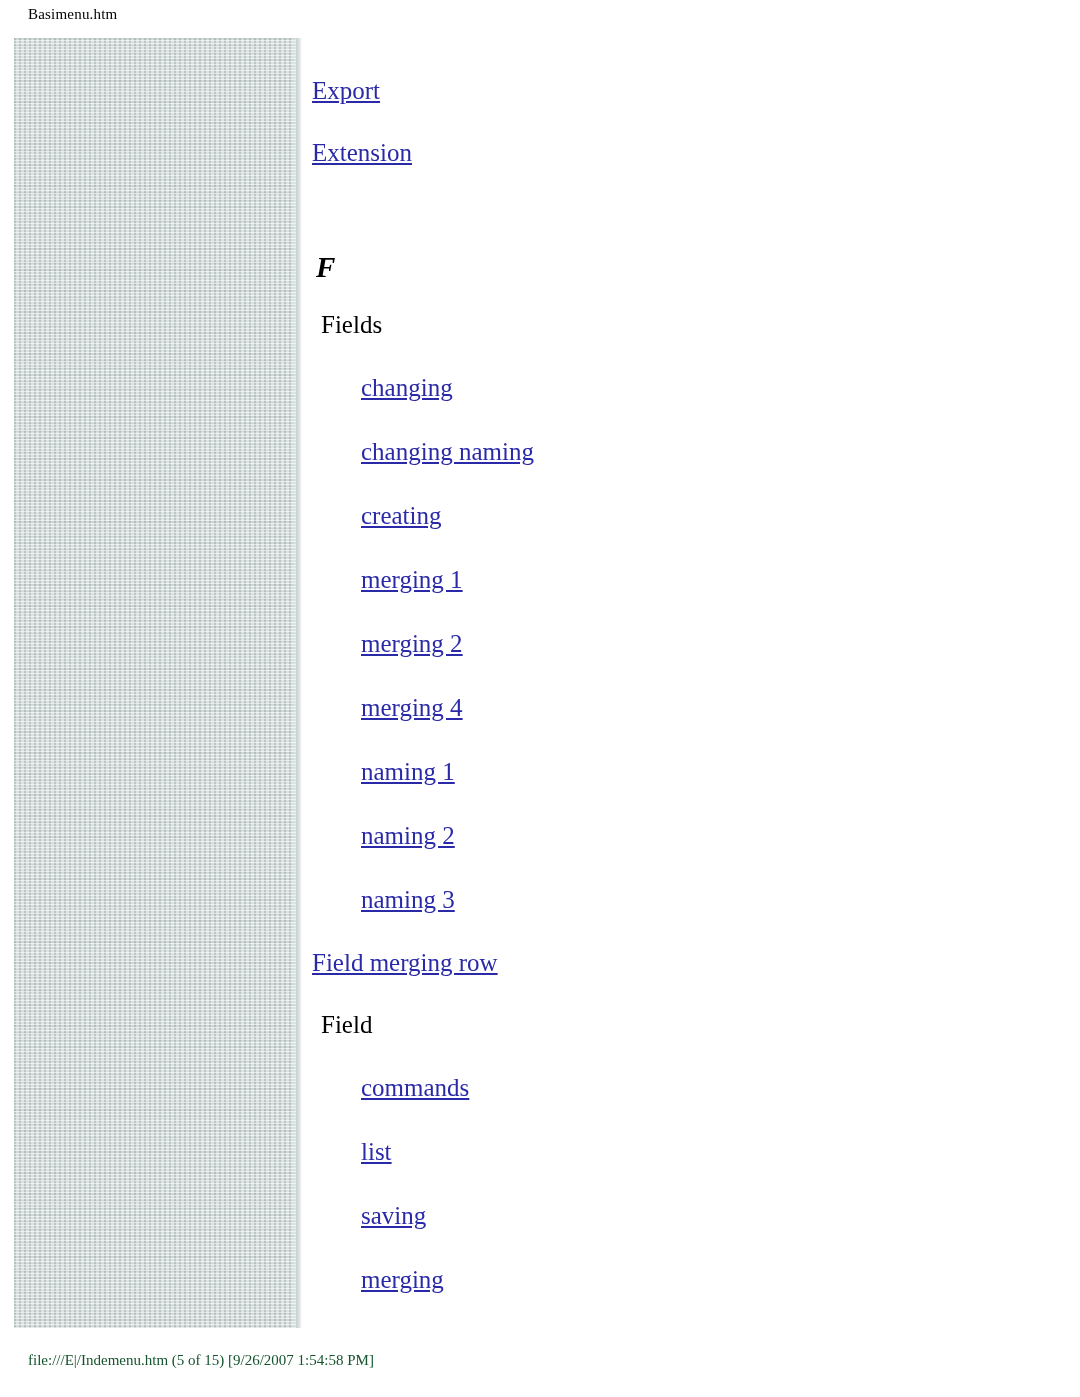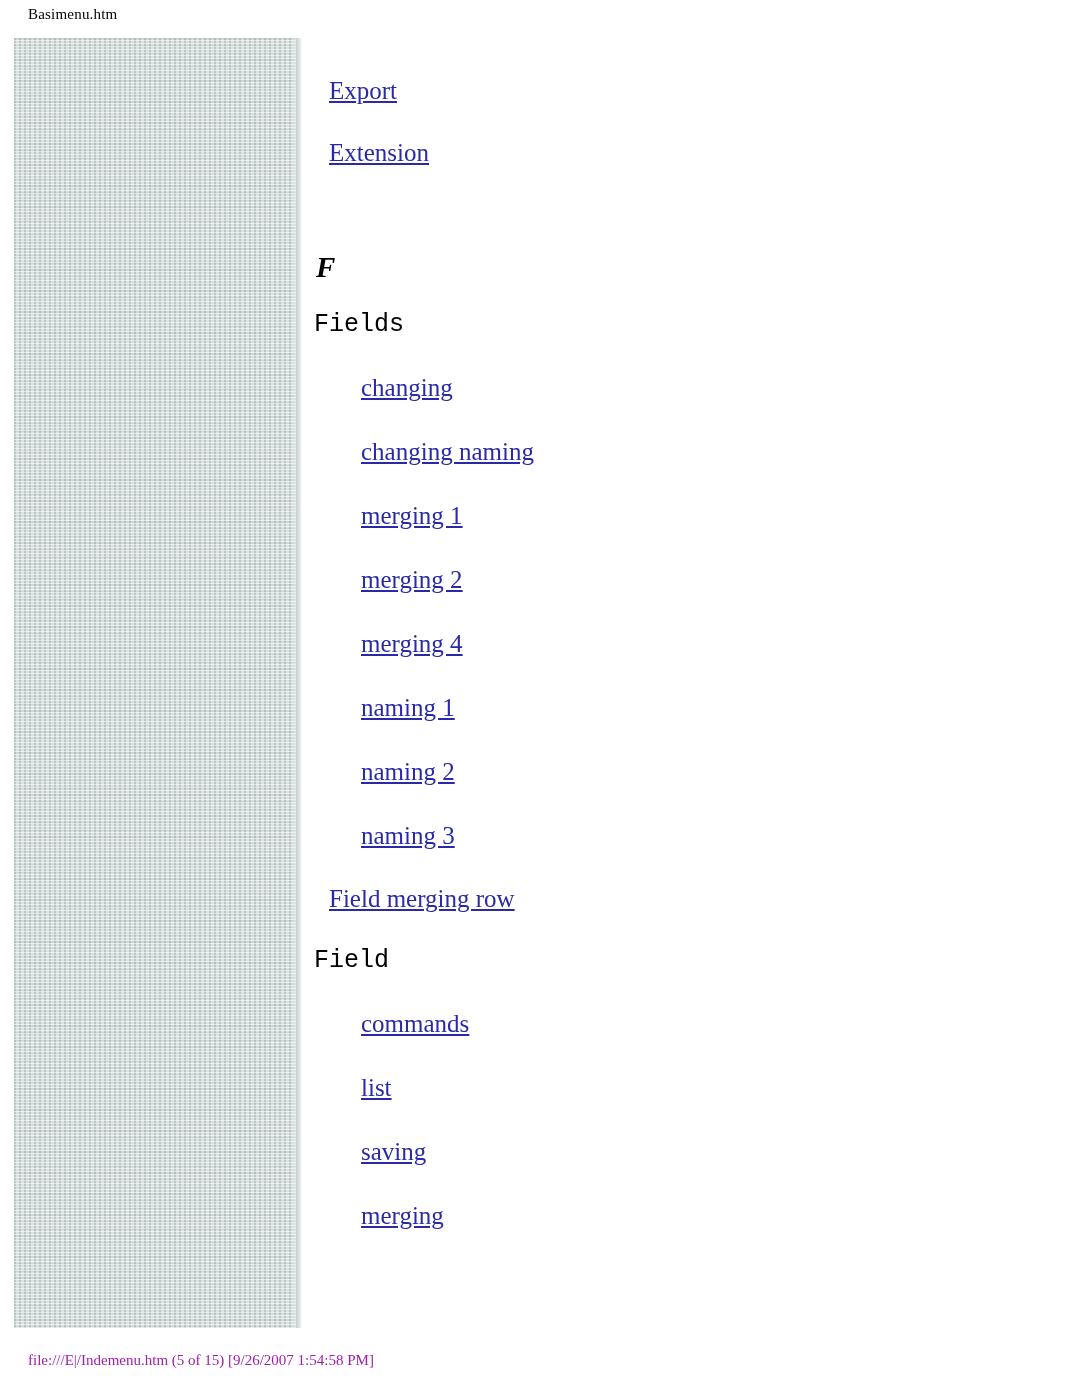--- a/index.html
+++ b/index.html
@@ -62,52 +62,51 @@
   }
   .toc-link {
     color: #2a2aa8;
     text-decoration: underline;
     display: block;
     white-space: nowrap;
   }
   .lvl1 {
     font-size: 25px;
     line-height: 62px;
-    margin-left: 17px;
+    margin-left: 0px;
   }
   .lvl2 {
     font-size: 25px;
     line-height: 64px;
     margin-left: 49px;
   }
   .heading-letter {
     font-size: 29px;
     font-weight: bold;
     font-style: italic;
     line-height: 54px;
     margin-top: 56px;
     margin-left: 4px;
     color: #000;
   }
   .group-title {
     font-size: 25px;
     line-height: 62px;
     color: #000;
-    margin-left: 2px;
+    margin-left: 9px;
     white-space: nowrap;
-    font-family: Liberation Mono, monospace;
   }
   
   .page-footer {
     position: absolute;
     left: 28px;
     top: 1352px;
     font-family: "Liberation Serif", serif;
     font-size: 15px;
-    color: #a21caf;
+    color: #14532d;
     white-space: nowrap;
   }
 </style>
 </head>
 <body>
 
 <div class="page">
 
   <div class="page-header">Basimenu.htm</div>
 
@@ -118,20 +117,21 @@
 
     <a class="toc-link lvl1" href="#">Export</a>
     <a class="toc-link lvl1" href="#">Extension</a>
 
     <div class="heading-letter">F</div>
 
     <div class="group-title">Fields</div>
 
     <a class="toc-link lvl2" href="#">changing</a>
     <a class="toc-link lvl2" href="#">changing naming</a>
+    <a class="toc-link lvl2" href="#">creating</a>
     <a class="toc-link lvl2" href="#">merging 1</a>
     <a class="toc-link lvl2" href="#">merging 2</a>
     <a class="toc-link lvl2" href="#">merging 4</a>
     <a class="toc-link lvl2" href="#">naming 1</a>
     <a class="toc-link lvl2" href="#">naming 2</a>
     <a class="toc-link lvl2" href="#">naming 3</a>
 
     <a class="toc-link lvl1" href="#">Field merging row</a>
 
     <div class="group-title">Field</div>

